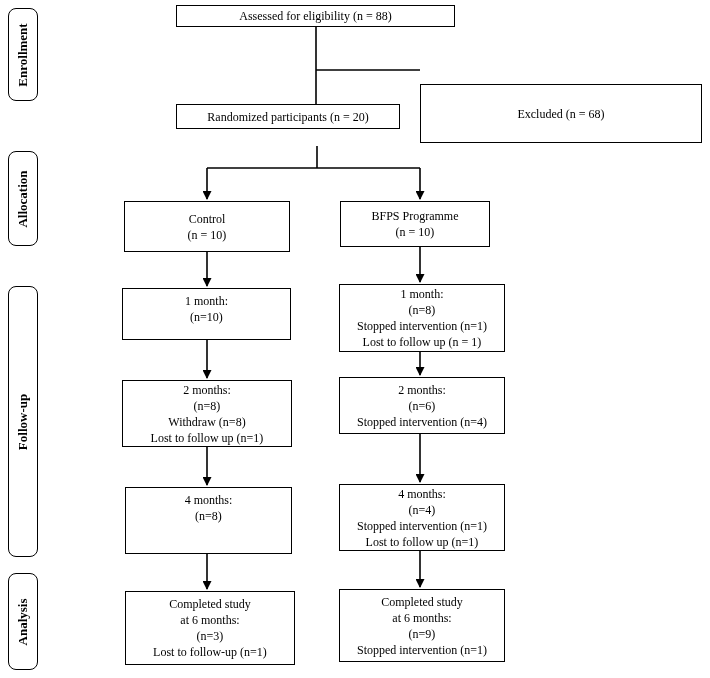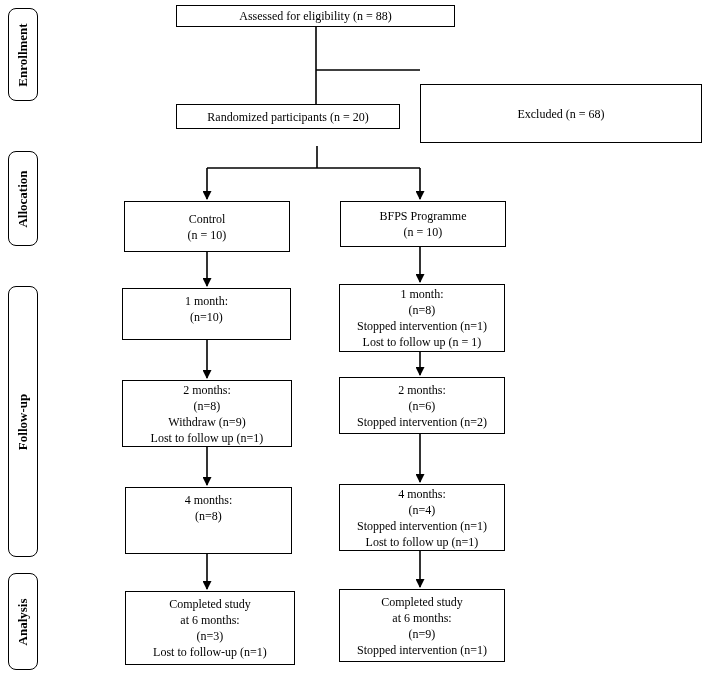--- a/index.html
+++ b/index.html
@@ -106,48 +106,48 @@
 
   <div class="box" style="left:176px; top:104px; width:224px; height:25px;">
     <div>Randomized participants (n = 20)</div>
   </div>
 
   <div class="box" style="left:124px; top:201px; width:166px; height:51px;">
     <div>Control</div>
     <div>(n = 10)</div>
   </div>
 
-  <div class="box" style="left:340px; top:201px; width:166px; height:46px;">
+  <div class="box" style="left:340px; top:201px; width:150px; height:46px;">
     <div>BFPS Programme</div>
     <div>(n = 10)</div>
   </div>
 
   <div class="box align-top" style="left:122px; top:288px; width:169px; height:52px;">
     <div>1 month:</div>
     <div>(n=10)</div>
   </div>
 
   <div class="box" style="left:339px; top:284px; width:166px; height:68px;">
     <div>1 month:</div>
     <div>(n=8)</div>
     <div>Stopped intervention (n=1)</div>
     <div>Lost to follow up (n = 1)</div>
   </div>
 
   <div class="box" style="left:122px; top:380px; width:170px; height:67px;">
     <div>2 months:</div>
     <div>(n=8)</div>
-    <div>Withdraw (n=9)</div>
+    <div>Withdraw (n=8)</div>
     <div>Lost to follow up (n=1)</div>
   </div>
 
   <div class="box" style="left:339px; top:377px; width:166px; height:57px;">
     <div>2 months:</div>
     <div>(n=6)</div>
-    <div>Stopped intervention (n=2)</div>
+    <div>Stopped intervention (n=4)</div>
   </div>
 
   <div class="box align-top" style="left:125px; top:487px; width:167px; height:67px;">
     <div>4 months:</div>
     <div>(n=8)</div>
   </div>
 
   <div class="box" style="left:339px; top:484px; width:166px; height:67px;">
     <div>4 months:</div>
     <div>(n=4)</div>

